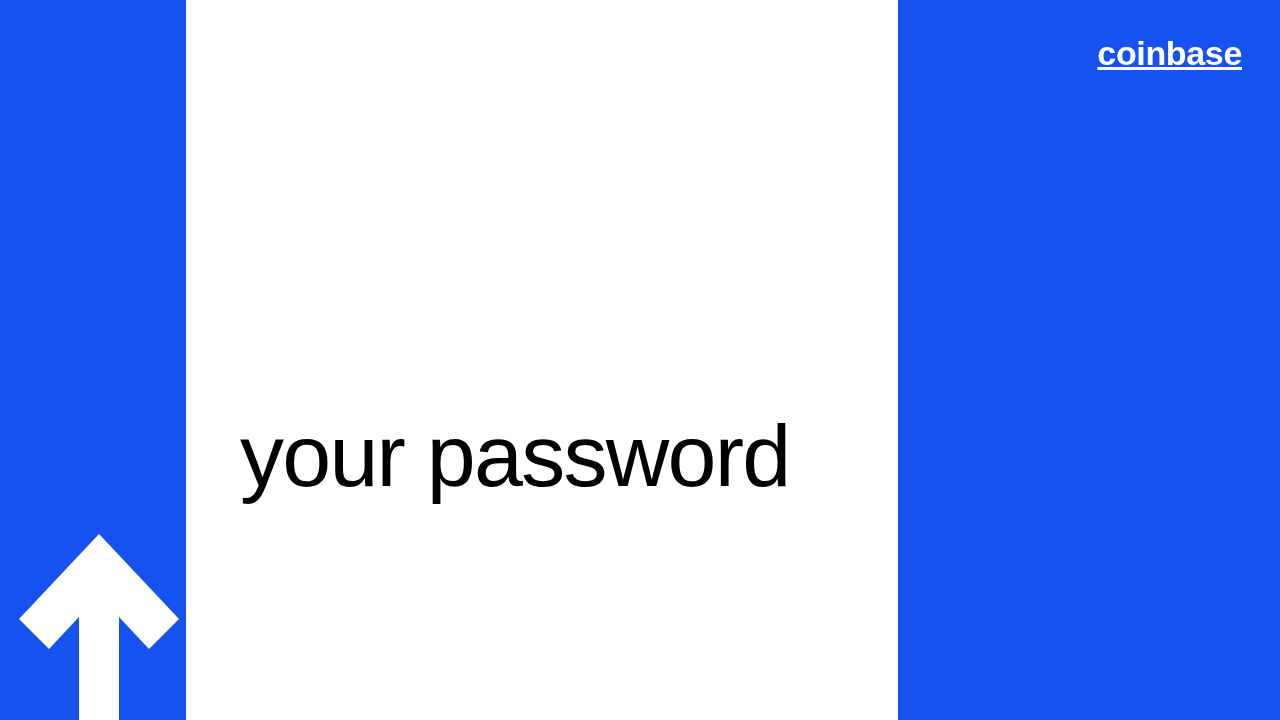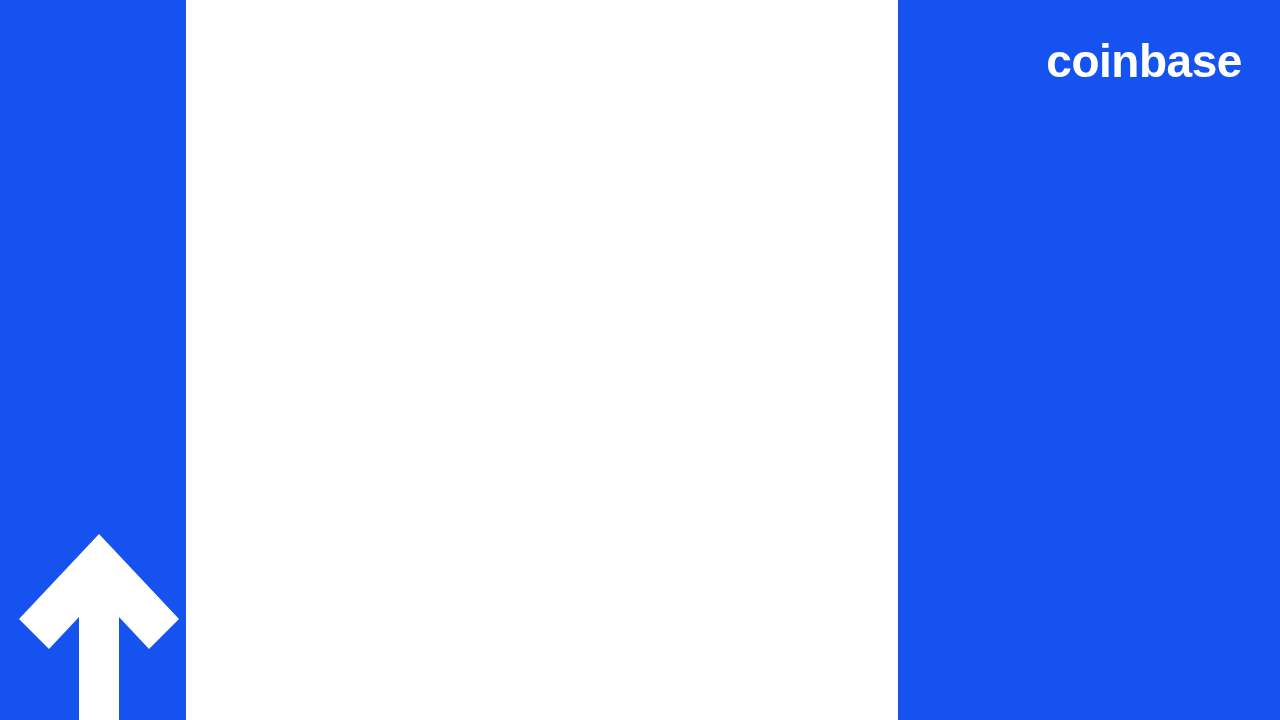--- a/index.html
+++ b/index.html
@@ -30,39 +30,41 @@
       font-size: 88px;
       font-weight: 500;
       line-height: 1.18;
       color: #000000;
       letter-spacing: -0.02em;
     }
     .brand {
       position: absolute;
       right: 38px;
       top: 34px;
-      font-size: 46px;
+      font-size: 34px;
       font-weight: 600;
       color: #ffffff;
       letter-spacing: -0.01em;
+      text-decoration: underline;
     }
     .arrow {
       position: absolute;
       left: 14px;
       bottom: -14px;
       width: 170px;
       height: 210px;
     }
   </style>
 </head>
 <body>
 
 <div class="white-panel"></div>
 
 <div class="title">
   <br>
+  <span>your password</span>
 </div>
 
 <div class="brand">coinbase</div>
 
 <svg class="arrow" viewBox="0 0 170 210">
   <path d="M 85 10 L 165 95 L 135 125 L 105 93 L 105 210 L 65 210 L 65 93 L 35 125 L 5 95 Z" fill="#ffffff"></path>
 </svg>
 
 </body></html>

